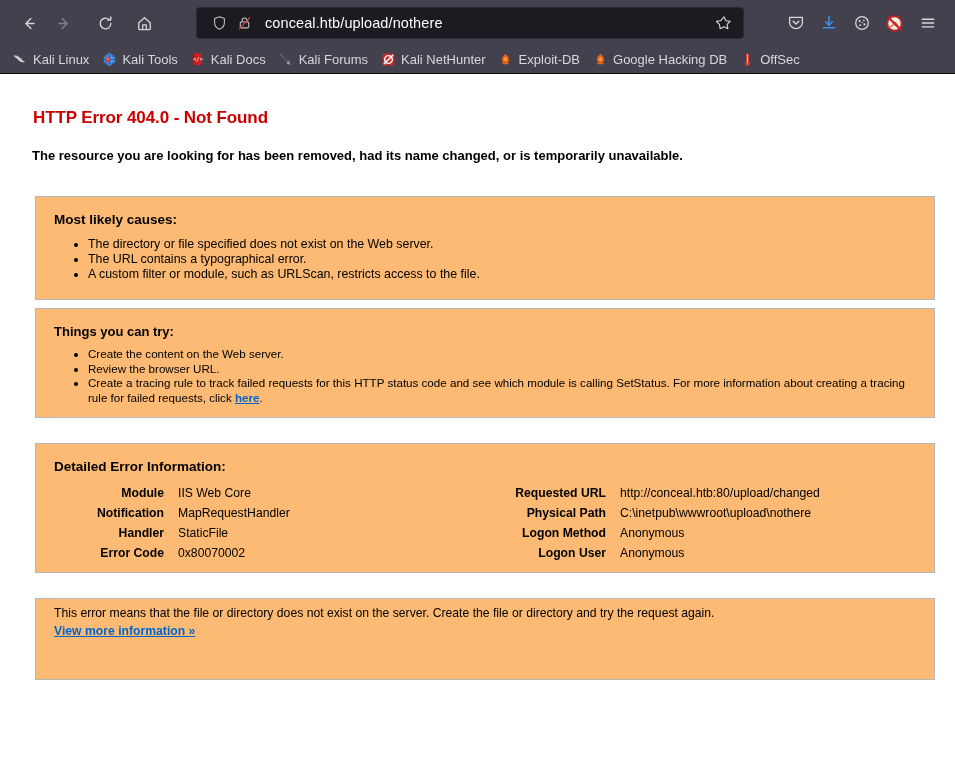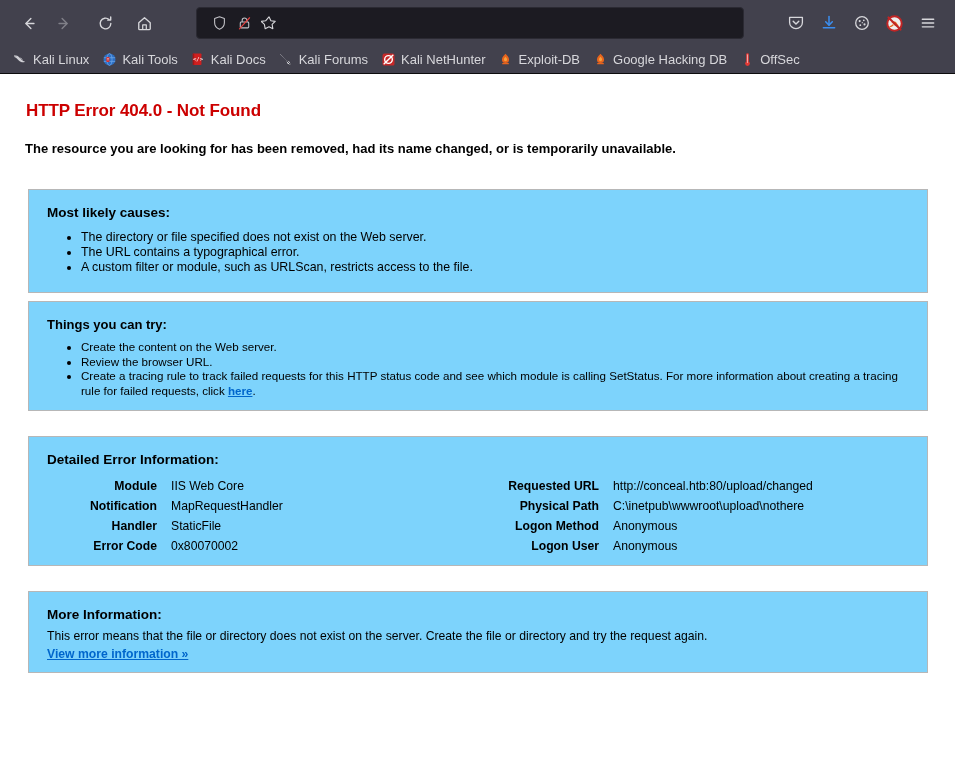--- a/index.html
+++ b/index.html
@@ -147,21 +147,21 @@
     flex: none;
     display: flex;
     align-items: center;
     justify-content: center;
   }
   .bm-icon svg { display: block; }
 
   
   .page {
     background: #ffffff;
-    padding: 1px;
+    padding: 8px;
     height: 709px;
     overflow: hidden;
     font-family: "Liberation Sans", sans-serif;
   }
   .page-inner {
     padding: 14px 0 0 0;
   }
 
   h1.err-title {
     color: #cc0000;
@@ -172,21 +172,21 @@
   }
   .err-sub {
     color: #000000;
     font-size: 13px;
     font-weight: bold;
     margin: 20px 0 0 24px;
   }
 
   .panel {
     border: 1px solid #b7b7b7;
-    background: #7dd3fc;
+    background: #fdba74;
     margin: 0 0 0 27px;
     width: 900px;
   }
   .panel.p1 { margin-top: 33px; height: 104px; }
   .panel.p2 { margin-top: 8px; height: 110px; }
   .panel.p3 { margin-top: 25px; height: 130px; }
   .panel.p4 { margin-top: 25px; height: 82px; }
 
   .panel-head {
     font-size: 13.5px;
@@ -325,20 +325,21 @@
         </span>
 
         <span class="lock-icon">
           <svg width="15" height="16" viewBox="0 0 16 16" fill="none">
             <rect x="3.5" y="7" width="9" height="6.2" rx="1" stroke="#c3c3c8" stroke-width="1.15" fill="none"></rect>
             <path d="M5.5 7V5.2a2.5 2.5 0 0 1 5 0V7" stroke="#c3c3c8" stroke-width="1.15" fill="none"></path>
             <path d="M2.6 14.2 13.4 2.4" stroke="#e2403f" stroke-width="1.25" stroke-linecap="round"></path>
           </svg>
         </span>
 
+        <span class="url-text" title="conceal.htb/upload/nothere">conceal.htb/upload/nothere</span>
 
         <span class="star-icon">
           <svg width="16" height="16" viewBox="0 0 16 16" fill="none">
             <path d="M8 1.8 9.9 5.8l4.3.6-3.1 3 .75 4.3L8 11.7l-3.85 2-.75-4.3-3.1-3 4.3-.6z" stroke="#d7d7db" stroke-width="1.1" stroke-linejoin="round" fill="none"></path>
           </svg>
         </span>
       </div>
     </div>
 
     <div class="toolbar-right">
@@ -531,19 +532,18 @@
             <td class="lbl">Error Code</td>
             <td class="val">0x80070002</td>
             <td class="lbl2">Logon User</td>
             <td class="val2">Anonymous</td>
           </tr>
         </tbody>
       </table>
     </div>
 
     <div class="panel p4">
-      <div class="panel-head">More Information:</div>
       <div class="more-text">This error means that the file or directory does not exist on the server. Create the file or directory and try the request again.</div>
       <a class="more-link" href="#">View more information »</a>
     </div>
 
   </div>
 </div>
 
 </body></html>

